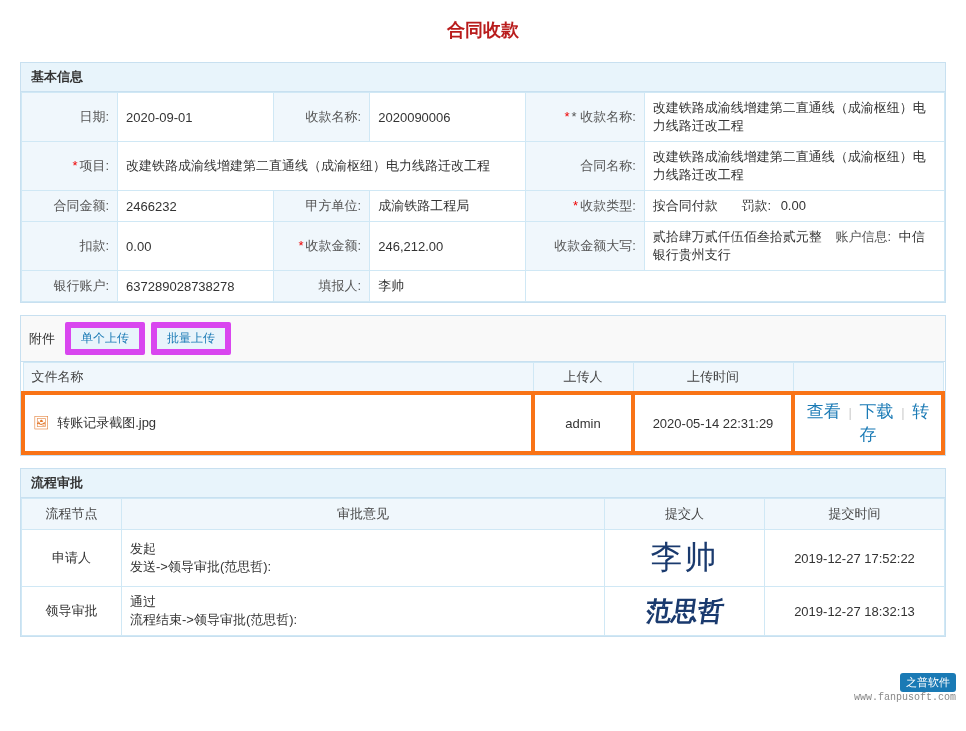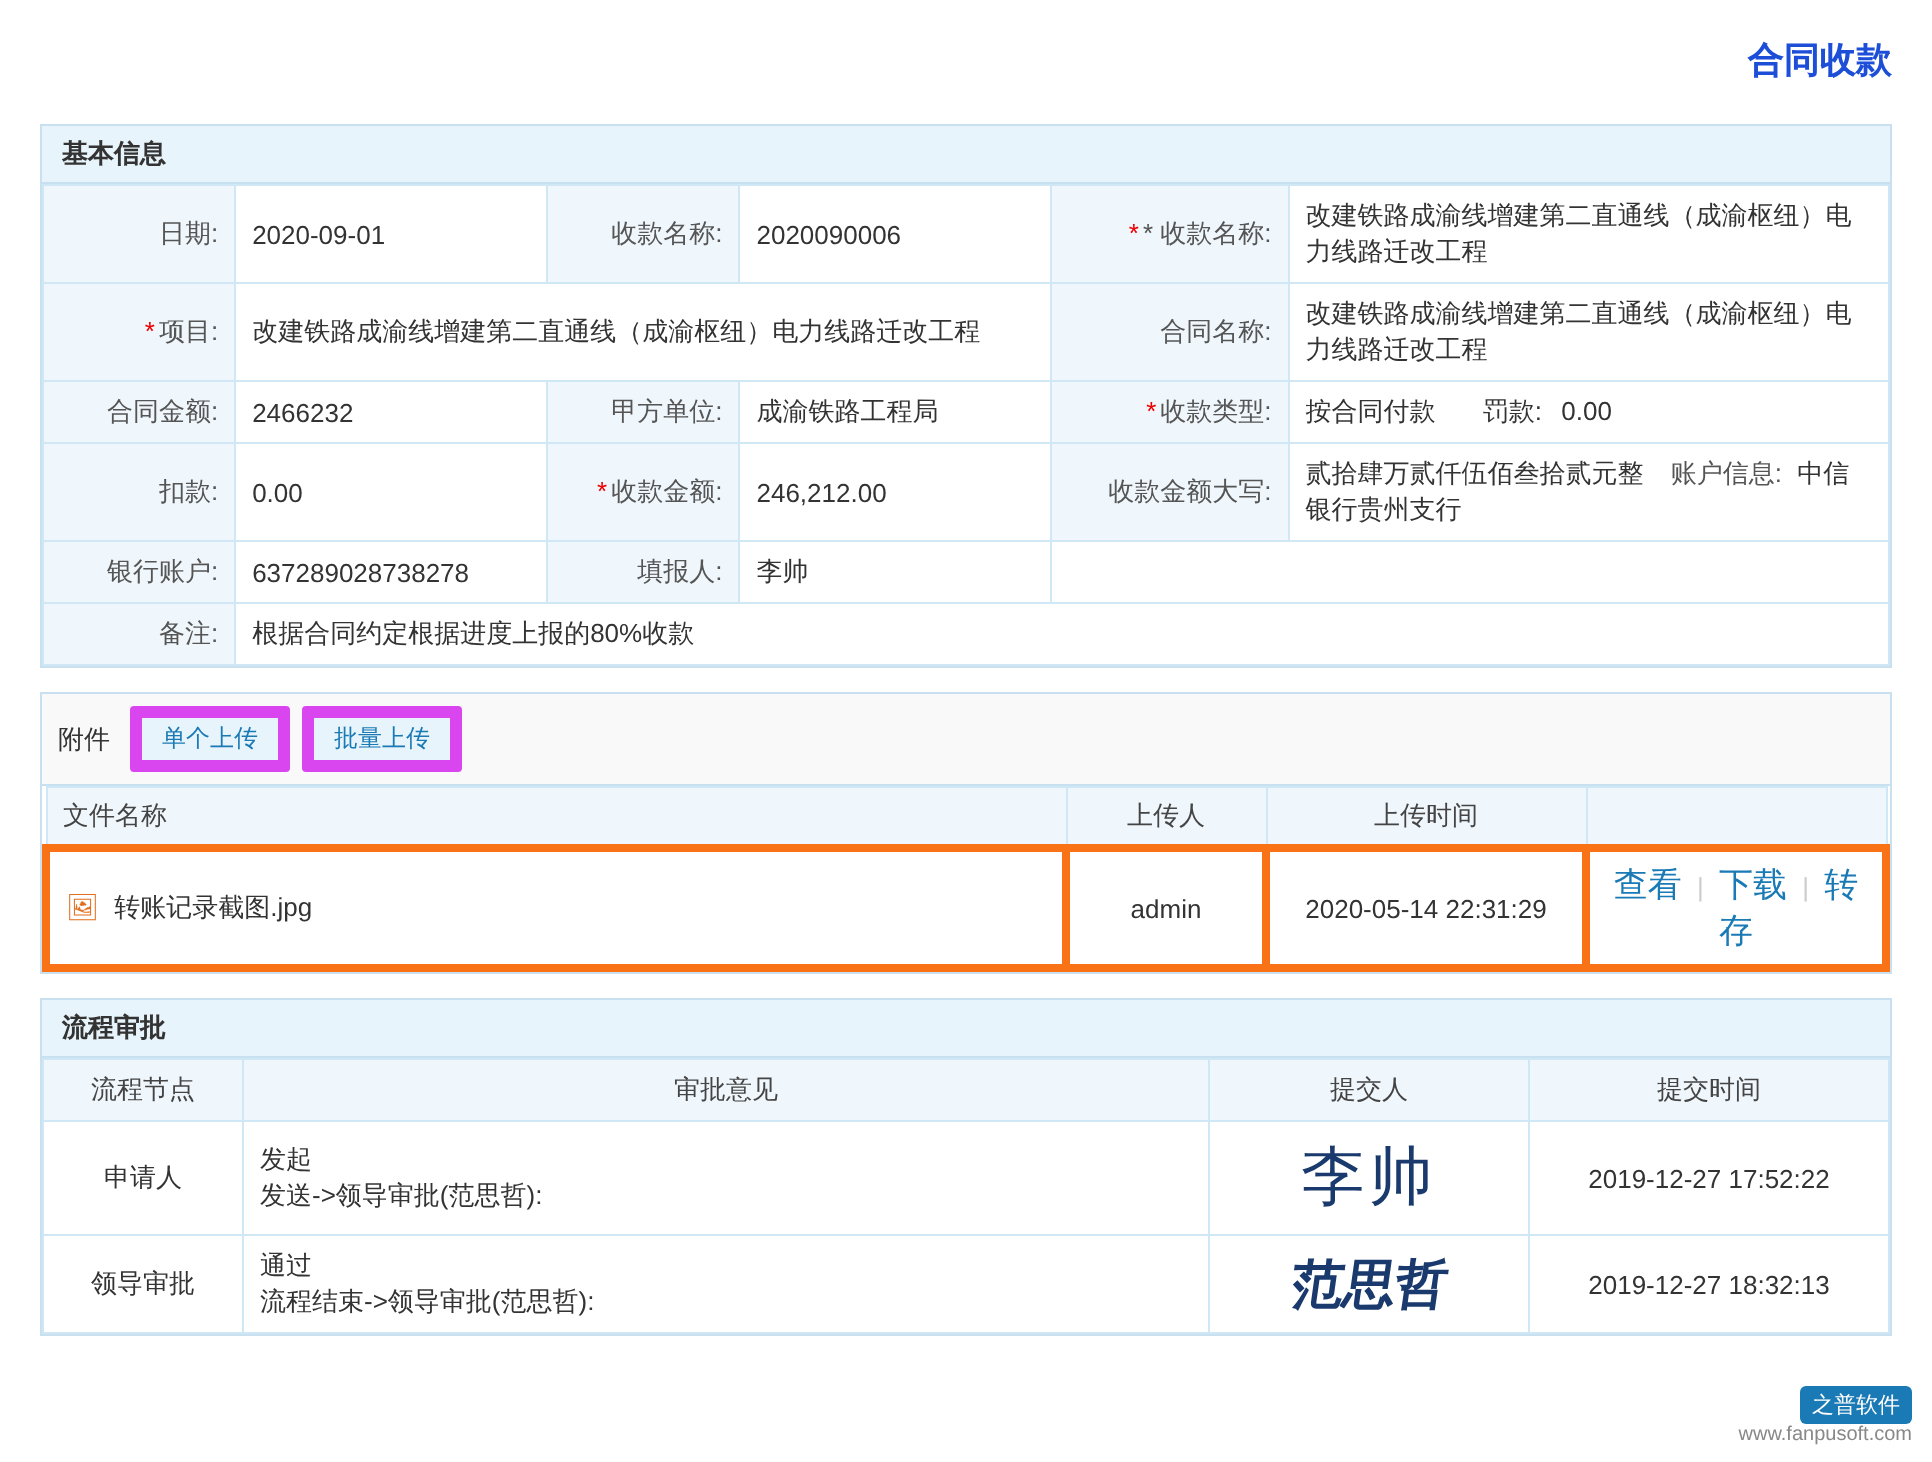--- a/index.html
+++ b/index.html
@@ -5,24 +5,24 @@
     * { box-sizing: border-box; margin: 0; padding: 0; }
     body {
       font-family: "Microsoft YaHei", "SimHei", Arial, sans-serif;
       font-size: 13px;
       background: #fff;
       color: #333;
       padding: 10px 20px 20px 20px;
       width: 966px;
     }
     .page-title {
-      text-align: right;
+      text-align: center;
       font-size: 18px;
       font-weight: bold;
-      color: #1d4ed8;
+      color: #b91c1c;
       margin-bottom: 12px;
       padding: 8px 0;
     }
     .section {
       border: 1px solid #c8e0f0;
       margin-bottom: 12px;
     }
     .section-header {
       background: #e8f4fb;
       border-bottom: 1px solid #c8e0f0;
@@ -136,27 +136,28 @@
     .signature-img2 {
       font-size: 22px;
       font-family: "KaiTi", "STKaiti", cursive;
       color: #1a3a6e;
       display: inline-block;
       transform: rotate(-5deg);
       display: inline-block;
     }
     .watermark {
       position: fixed;
-      bottom: 8px;
+      bottom: 28px;
       right: 10px;
       font-size: 11px;
       color: #aaa;
       display: flex;
       flex-direction: column;
       align-items: flex-end;
+      font-family: Liberation Mono, monospace;
     }
     .watermark-logo {
       background: #1a7ab5;
       color: white;
       font-size: 11px;
       padding: 2px 6px;
       border-radius: 3px;
     }
     .watermark-url {
       font-size: 10px;
@@ -225,24 +226,20 @@
     </tr>
 
     <tr>
       <td class="label-cell">银行账户:</td>
       <td class="value-cell">637289028738278</td>
       <td class="label-cell">填报人:</td>
       <td class="value-cell">李帅</td>
       <td class="value-cell" colspan="2"></td>
     </tr>
 
-    <tr>
-      <td class="label-cell">备注:</td>
-      <td class="value-cell" colspan="5">根据合同约定根据进度上报的80%收款</td>
-    </tr>
   </tbody>
     </table>
 </div>
 
 <div class="section">
   <div class="attachment-toolbar">
     <span class="attach-label">附件</span>
     <button class="btn-upload">单个上传</button>
     <button class="btn-upload">批量上传</button>
   </div>

